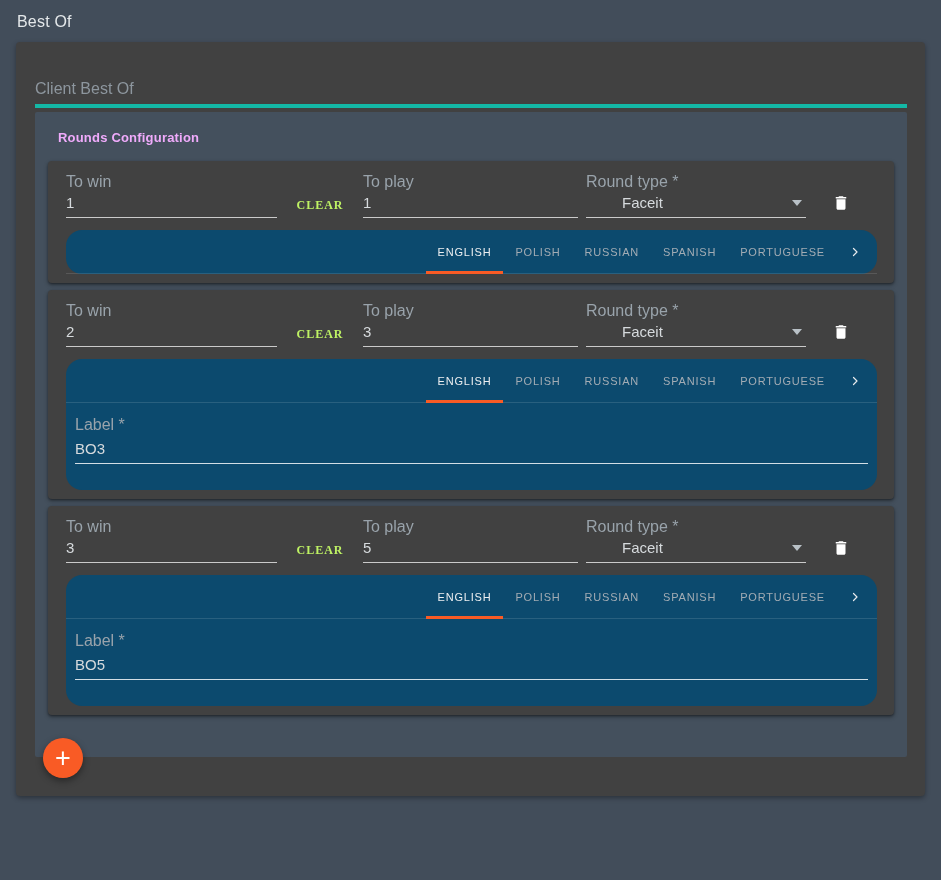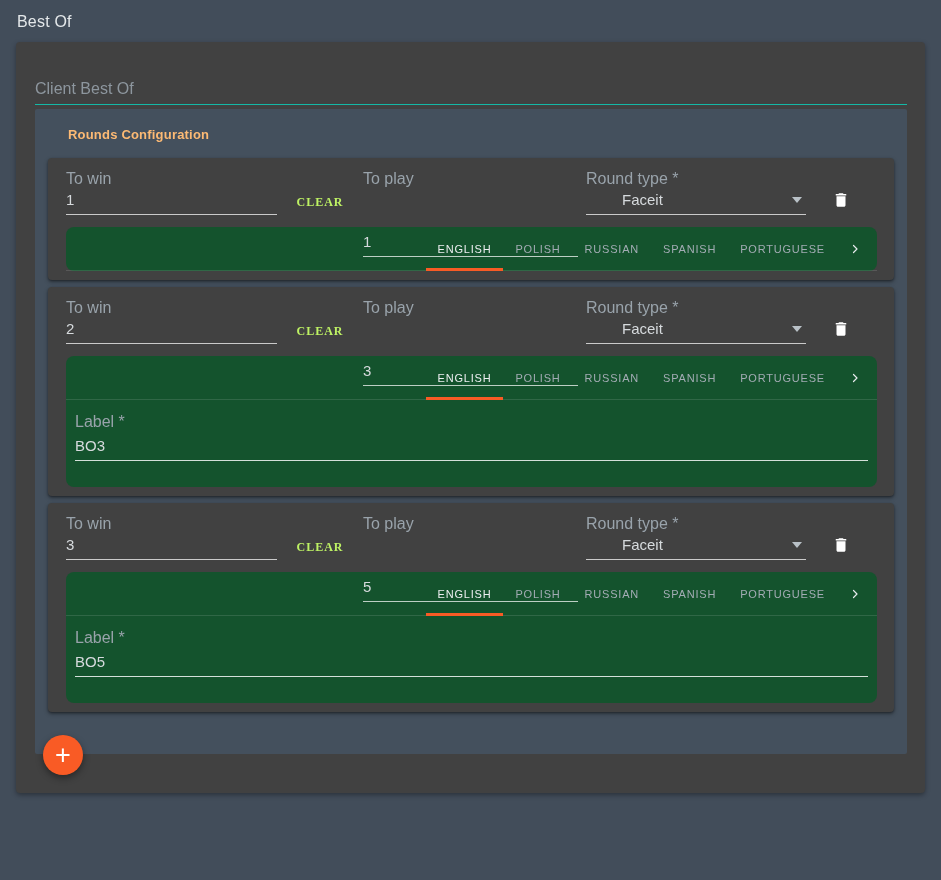--- a/index.html
+++ b/index.html
@@ -21,40 +21,40 @@
     background: #414141;
     border-radius: 4px;
     box-shadow: 0 2px 5px rgba(0,0,0,.35);
     padding: 38px 18px 39px 19px;
   }
   .client-input {
     display: block;
     width: 100%;
     background: transparent;
     border: none;
-    border-bottom: 1px solid #14b8a6;
+    border-bottom: 4px solid #14b8a6;
     outline: none;
     font-family: "Liberation Sans", sans-serif;
     font-size: 16px;
     color: #d6dadd;
     padding: 0 0 6px 0;
   }
   .client-input::placeholder { color: #8d969e; opacity: 1; }
   .rounds-panel {
     position: relative;
     margin-top: 4px;
     background: #44505d;
     border-radius: 2px;
     padding: 18px 13px 42px 13px;
   }
   .rounds-title {
     font-size: 13px;
     font-weight: bold;
-    color: #fdba74;
-    margin: 0 2px 16px 20px;
+    color: #f0abfc;
+    margin: 0 2px 16px 10px;
     letter-spacing: .2px;
   }
   .round-card {
     background: #414141;
     border-radius: 4px;
     box-shadow: 0 2px 4px rgba(0,0,0,.35), 0 1px 2px rgba(0,0,0,.3);
     padding: 14px 0 9px 0;
     margin-bottom: 7px;
   }
   .round-card:last-of-type { margin-bottom: 0; }
@@ -72,21 +72,21 @@
     border-bottom: 1px solid rgba(255,255,255,.72);
     outline: none;
     font-family: "Liberation Sans", sans-serif;
     font-size: 15px;
     color: #d6dadd;
     margin-top: 6px;
     padding: 0 0 6px 0;
     width: 100%;
   }
   .field-towin  { width: 211px; }
-  .field-toplay { width: 215px; margin-right: 8px; gap: 42px; }
+  .field-toplay { width: 215px; margin-right: 8px; }
   .field-roundtype { width: 220px; }
   .clear-button {
     width: 86px;
     padding-top: 23px;
     text-align: center;
     font-size: 12px;
     font-weight: bold;
     letter-spacing: 1px;
     color: #bef264;
     background: none;
@@ -110,22 +110,22 @@
     border-right: 5px solid transparent;
     border-top: 6px solid #b9c1c7;
   }
   .delete-button {
     background: none; border: none; cursor: pointer;
     margin: 15px 0 0 22px;
     width: 26px; height: 26px;
     display: flex; align-items: center; justify-content: center;
   }
   .lang-panel {
-    background: #14532d;
-    border-radius: 8px;
+    background: #0c4a6e;
+    border-radius: 16px;
     margin: 5px 17px 0 18px;
   }
   .tabs-row {
     display: flex;
     justify-content: flex-end;
     align-items: stretch;
     height: 44px;
     border-bottom: 1px solid rgba(255,255,255,.12);
     padding-right: 14px;
   }

